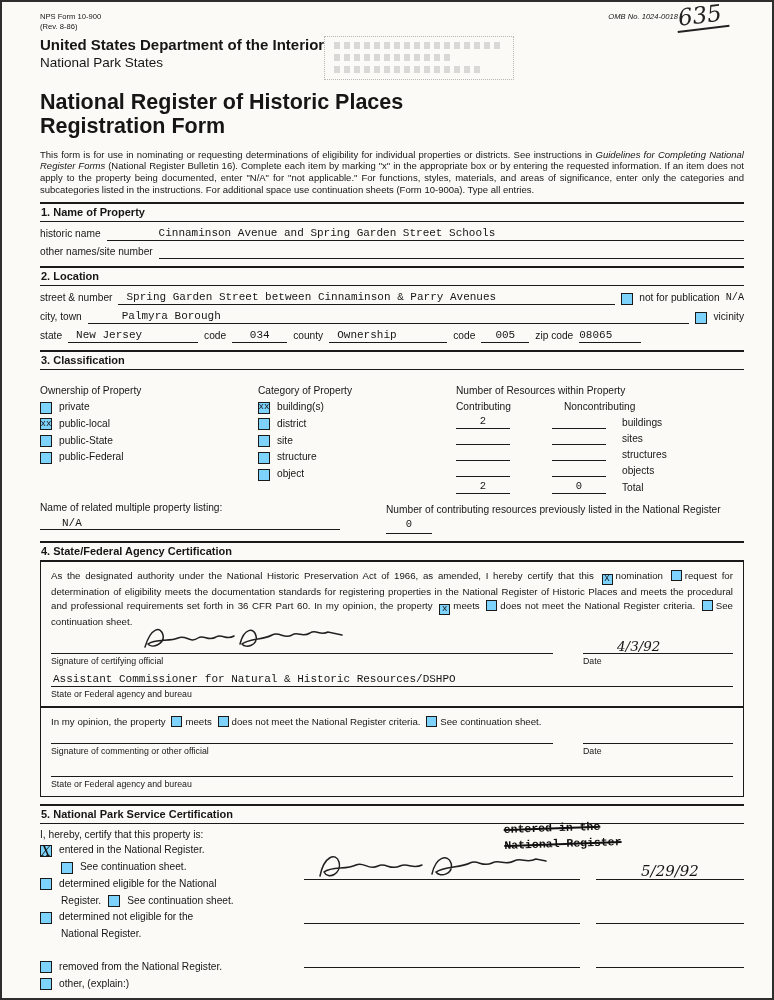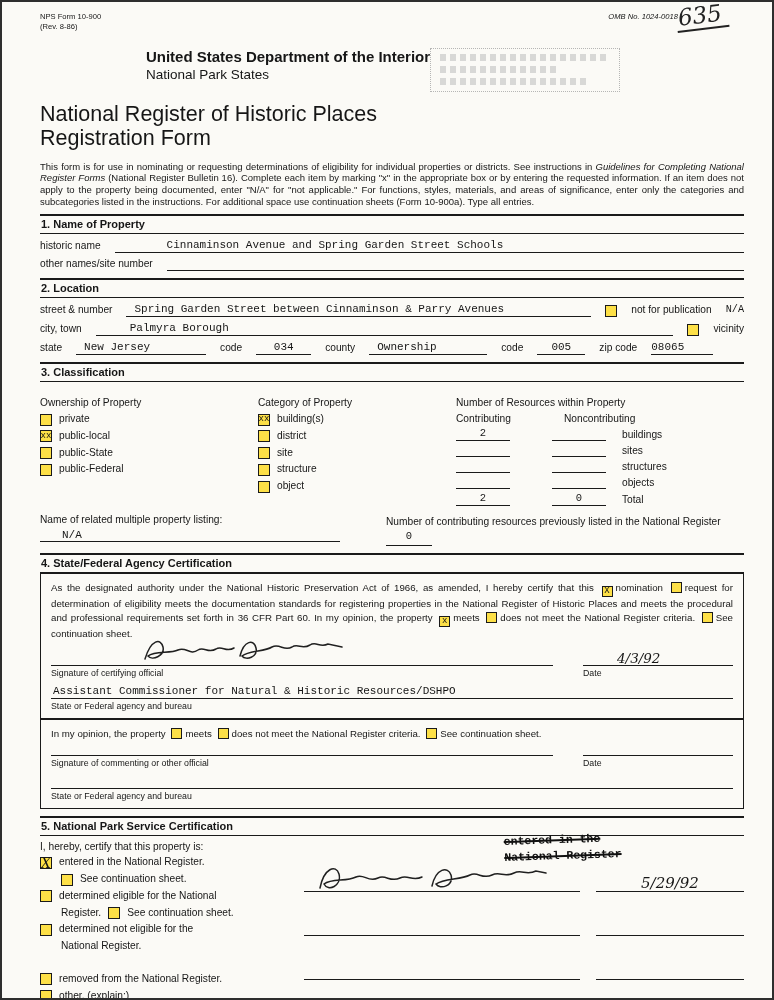--- a/index.html
+++ b/index.html
@@ -7,37 +7,37 @@
   body{font-family:"Liberation Sans","DejaVu Sans",sans-serif;color:#161616}
   .page{width:774px;height:1000px;background:#fbfaf6;border:2px solid #2e2e2e;margin:0 auto;position:relative;overflow:hidden}
   .inner{padding:10px 28px 0 38px;position:relative;height:100%}
   .small{font-size:7.6px;line-height:1.3}
   .mono{font-family:"Liberation Mono","DejaVu Sans Mono",monospace}
   .hand{font-family:"DejaVu Serif",serif;font-style:italic}
   .ital{font-style:italic}
   .hand635{position:absolute;top:0;right:44px;font-size:23px;transform:rotate(-7deg);border-bottom:2px solid #222;padding:0 6px 0 2px;color:#222}
   .toprow{display:flex;justify-content:space-between;align-items:flex-start}
   .omb{font-style:italic;margin-right:66px}
-  .deptrow{display:flex;justify-content:center;margin-top:16px;height:46px}
+  .deptrow{display:flex;justify-content:flex-start;margin-top:4px;height:46px}
   .dept{font-size:15px;font-weight:bold}
   .agency{font-size:13.5px;margin-top:2px}
   .rstamp{width:190px;height:44px;margin-right:18px;border:1px dotted #a0a0a0;filter:blur(.7px);opacity:.75;padding:5px 9px;display:flex;flex-direction:column;gap:5px}
   .rs-row{height:7px;background:repeating-linear-gradient(90deg,#bcbcbc 0 6px,transparent 6px 10px);opacity:.75}
   .r2{width:68%}.r3{width:86%}
-  .title{font-size:21.5px;font-weight:normal;line-height:1.12;margin-top:8px}
+  .title{font-size:21.5px;font-weight:bold;line-height:1.12;margin-top:8px}
   .intro{font-size:9.5px;line-height:1.22;margin-top:11px;text-align:justify}
   .section{margin-top:7px}
   .sec-head{font-weight:bold;font-size:11px;border-top:2.5px solid #1a1a1a;border-bottom:1px solid #1a1a1a;padding:2px 0 3px 1px}
-  .frow{display:flex;align-items:flex-end;gap:14px;font-size:10.2px;margin-top:4px}
+  .frow{display:flex;align-items:flex-end;gap:6px;font-size:10.2px;margin-top:4px}
   .flabel{white-space:nowrap;line-height:14px}
   .fill{border-bottom:1px solid #1a1a1a;flex:1 1 auto;min-height:14px;font-size:11px;line-height:14px}
   .indent-lg{padding-left:52px}.indent-md{padding-left:34px}.indent-sm{padding-left:8px}
   .ctr{text-align:center}
   .w130{flex:0 0 130px}.w55{flex:0 0 55px}.w120{flex:0 0 118px}.w50{flex:0 0 48px}.w60{flex:0 0 62px}
-  .cb{flex:none;display:inline-flex;align-items:center;justify-content:center;width:12px;height:12px;border:1.4px solid #1a1a1a;font-size:9px;line-height:1;font-family:"Liberation Mono","DejaVu Sans Mono",monospace;background:#fde047;overflow:visible}
+  .cb{flex:none;display:inline-flex;align-items:center;justify-content:center;width:12px;height:12px;border:1.4px solid #1a1a1a;font-size:9px;line-height:1;font-family:"Liberation Mono","DejaVu Sans Mono",monospace;background:#7dd3fc;overflow:visible}
   .cb.inl{display:inline-flex;vertical-align:-2px;margin:0 3px;width:11px;height:11px}
   .cols3{display:flex;margin-top:15px;font-size:10.2px}
   .colA{width:218px}.colB{width:198px}.colC{flex:1}
   .col-title{margin-bottom:5px}
   .cbrow{display:flex;align-items:center;gap:7px;margin-top:4px;line-height:1.25}
   .res-heads{display:flex;margin-top:1px}
   .res-heads .rh1{width:96px}.res-heads .rh2{margin-left:12px}
   .resrow{display:flex;align-items:flex-end;margin-top:3px}
   .resnum{width:54px;border-bottom:1px solid #1a1a1a;text-align:center;min-height:13px;font-size:10.5px;line-height:13px}
   .resnum.c2{margin-left:42px}

